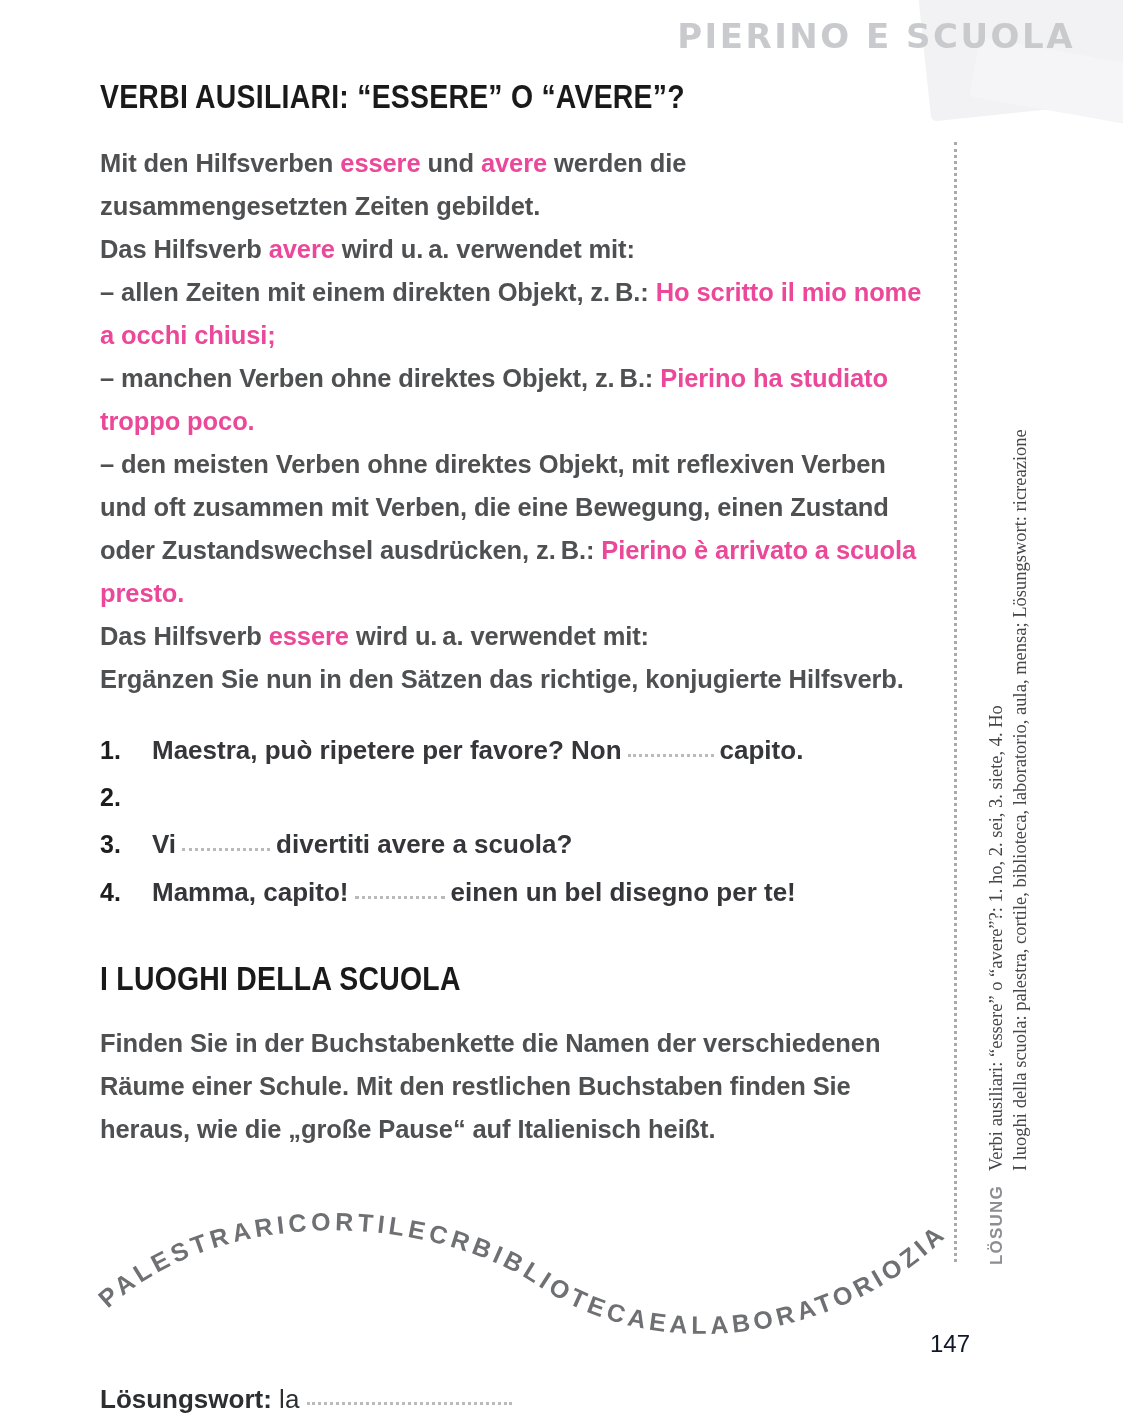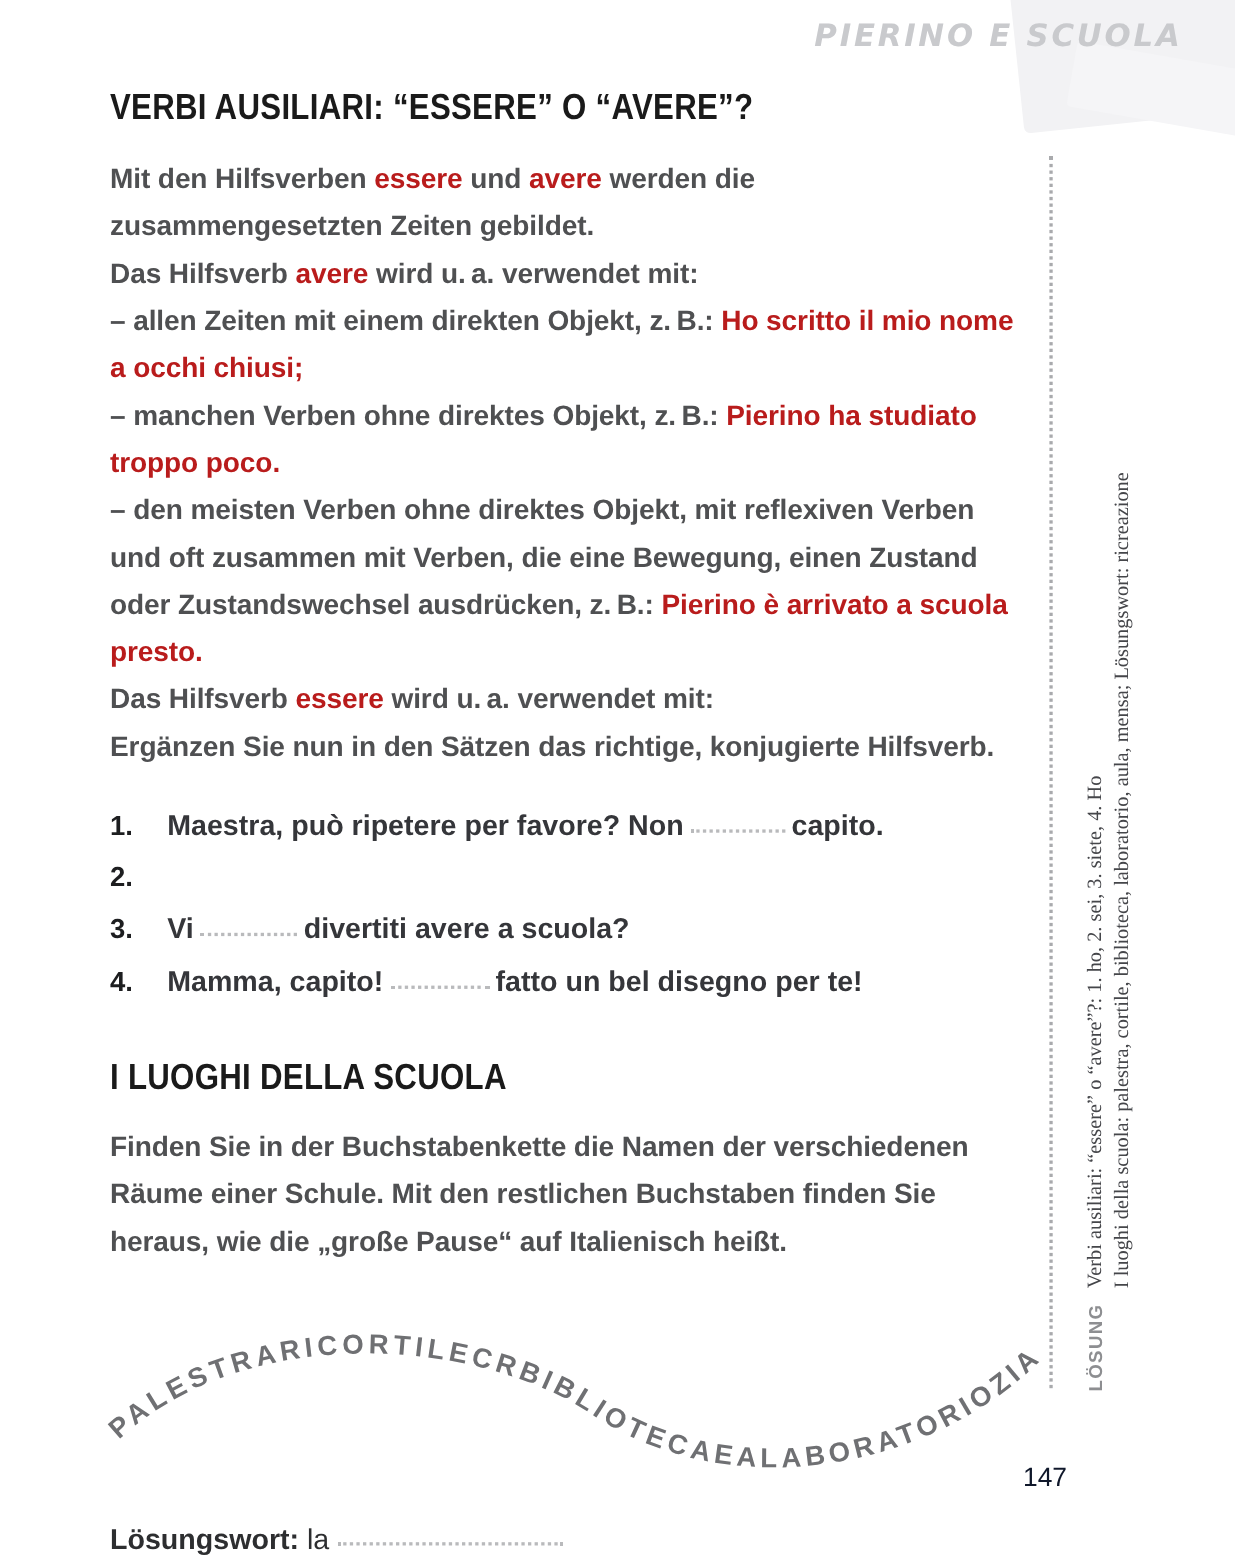--- a/index.html
+++ b/index.html
@@ -38,24 +38,23 @@
     background: #f5f5f7;
     transform: rotate(10deg);
     border-radius: 4px;
   }
 
   
   .runhead {
     position: absolute;
     top: 16px;
     right: 48px;
-    font-size: 28px;
+    font-size: 34px;
     letter-spacing: 2.5px;
     font-weight: 700;
-    font-style: italic;
     color: #c9cacd;
     font-family: "DejaVu Sans", sans-serif;
     white-space: nowrap;
   }
 
   
   .column {
     position: absolute;
     left: 100px;
     top: 78px;
@@ -80,21 +79,21 @@
 
   .intro p {
     margin: 0;
     font-size: 25.5px;
     line-height: 43px;
     color: #4f5052;
     font-weight: 600;
     font-family: "Liberation Sans Narrow", "Liberation Sans", sans-serif;
     letter-spacing: -0.1px;
   }
-  .intro b { font-weight: 800; color: #b91c1c; }
+  .intro b { font-weight: 800; color: #ec4899; }
 
   
   .exlist {
     margin: 34px 0 0 0;
     padding: 0;
     list-style: none;
   }
   .exlist li {
     display: flex;
     align-items: baseline;
@@ -254,21 +253,21 @@
         </li>
         <li>
           <span class="exnum">2.</span>
         </li>
         <li>
           <span class="exnum">3.</span>
           <span><span class="extext">Vi</span><span class="blank w3"></span><span class="extext">divertiti avere a scuola?</span></span>
         </li>
         <li>
           <span class="exnum">4.</span>
-          <span><span class="extext">Mamma, capito!</span><span class="blank w4"></span><span class="extext">fatto un bel disegno per te!</span></span>
+          <span><span class="extext">Mamma, capito!</span><span class="blank w4"></span><span class="extext">einen un bel disegno per te!</span></span>
         </li>
       </ol>
 
     <h1 class="section-title second" style="margin-top:52px;">I LUOGHI DELLA SCUOLA</h1>
 
     <div class="intro">
       <p>Finden Sie in der Buchstabenkette die Namen der verschiedenen Räume einer Schule. Mit den restlichen Buchstaben finden Sie heraus, wie die „große Pause“ auf Italienisch heißt.</p>
     </div>
 
     <div class="chain-wrap">

